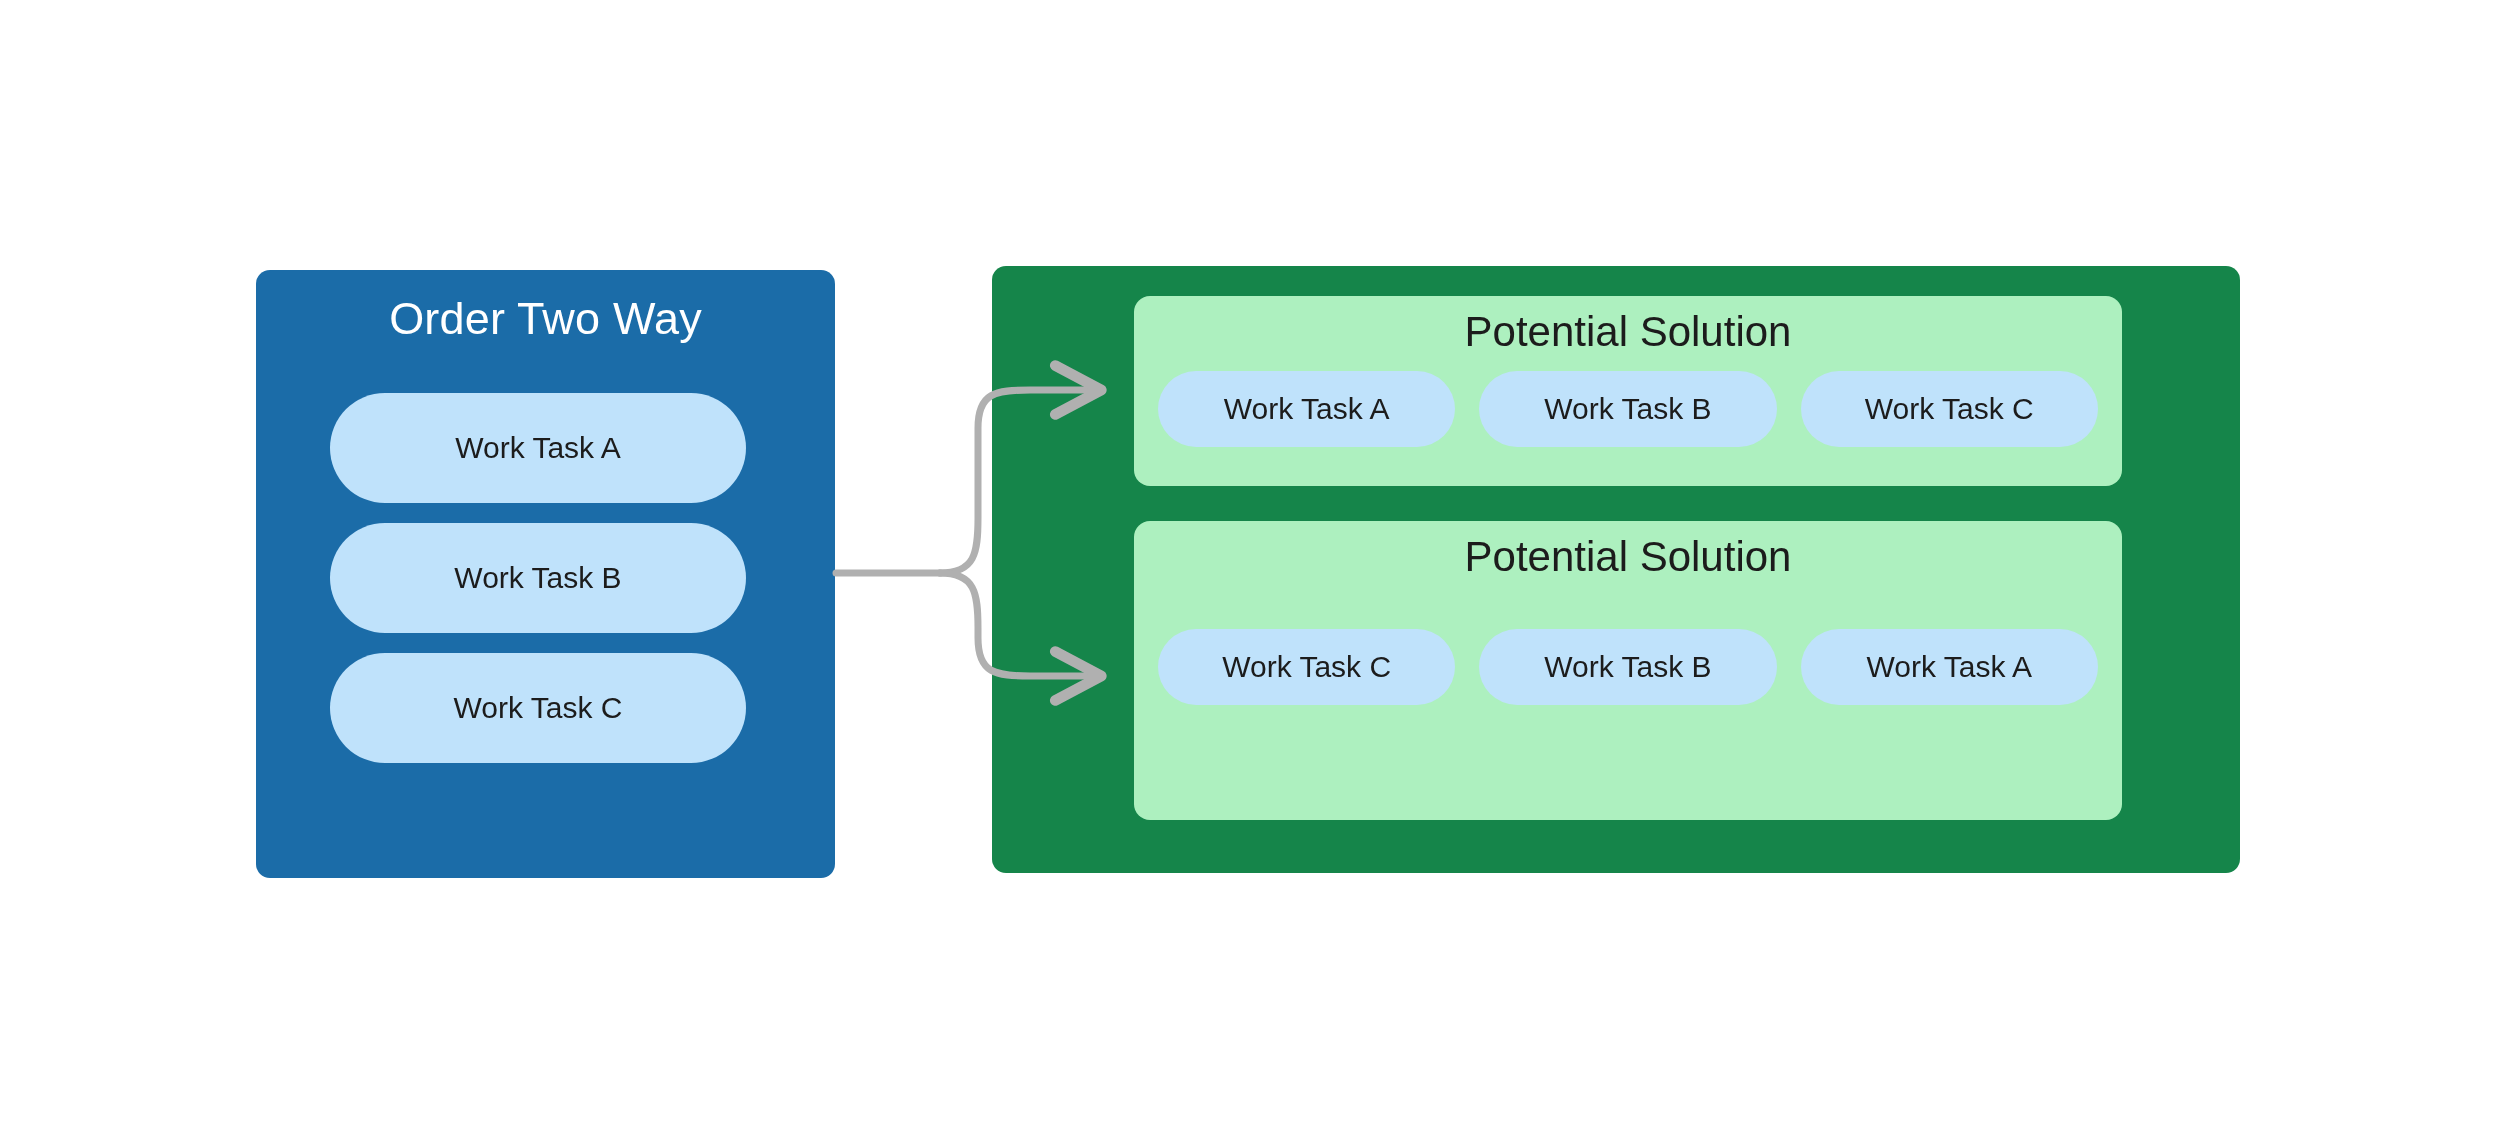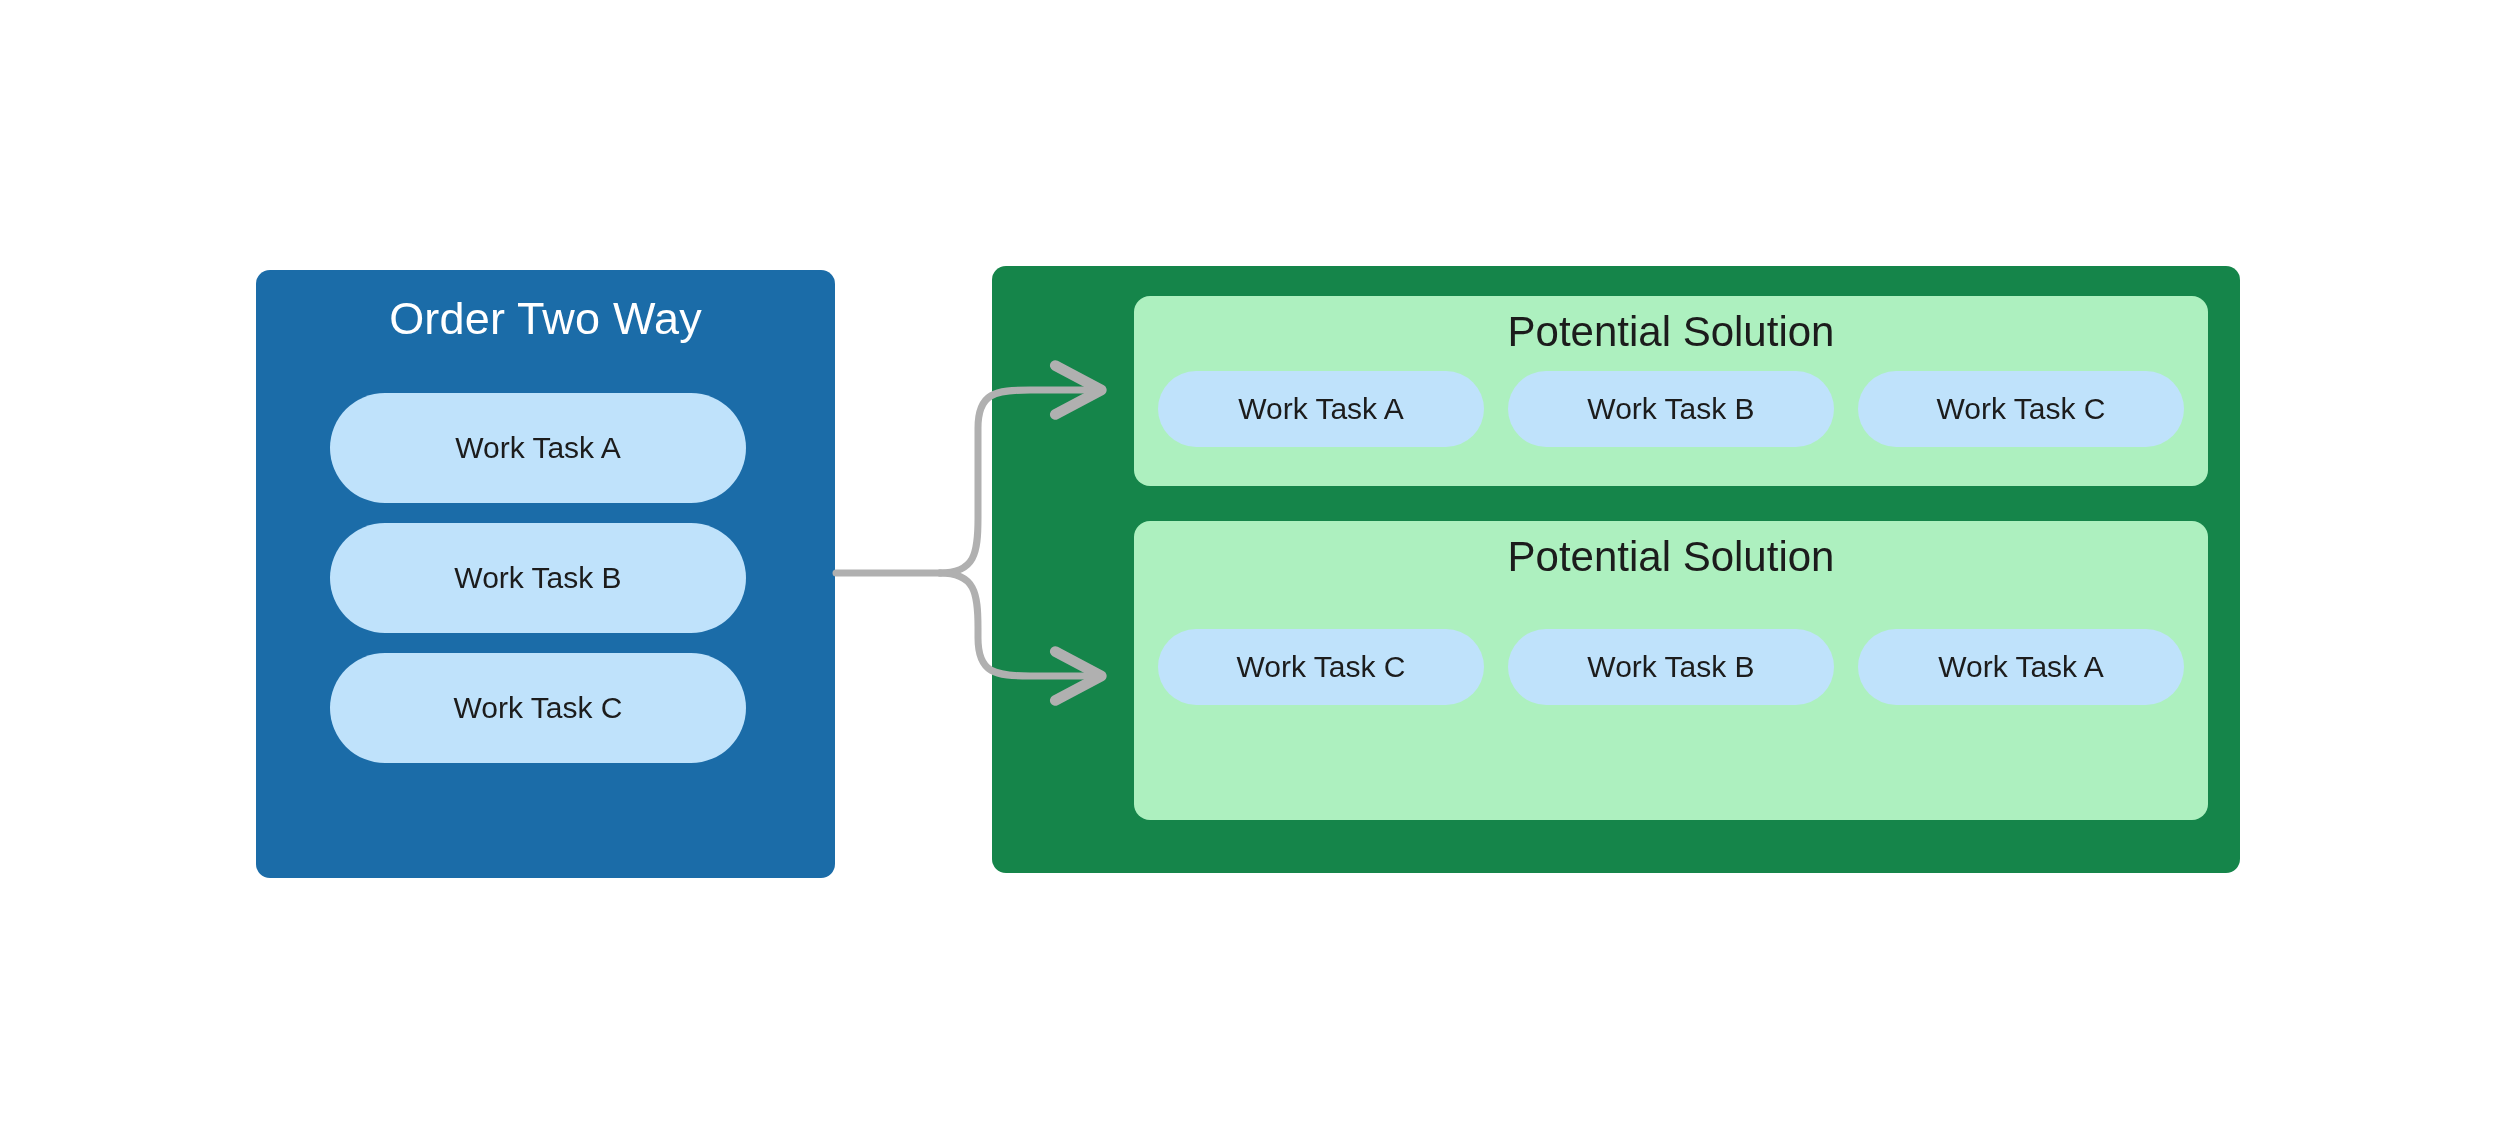--- a/index.html
+++ b/index.html
@@ -67,21 +67,21 @@
     top: 258px;
     width: 1248px;
     height: 607px;
     background: #15854a;
     border-radius: 14px;
     box-sizing: border-box;
   }
   .solution-box {
     position: absolute;
     left: 142px;
-    width: 1074px;
+    width: 988px;
     background: #adf0bf;
     border-radius: 16px;
     box-sizing: border-box;
   }
   .solution-box.s0 { top: 30px;  height: 190px; }
   .solution-box.s1 { top: 255px; height: 299px; }
 
   .solution-title {
     position: absolute;
     left: 0;

